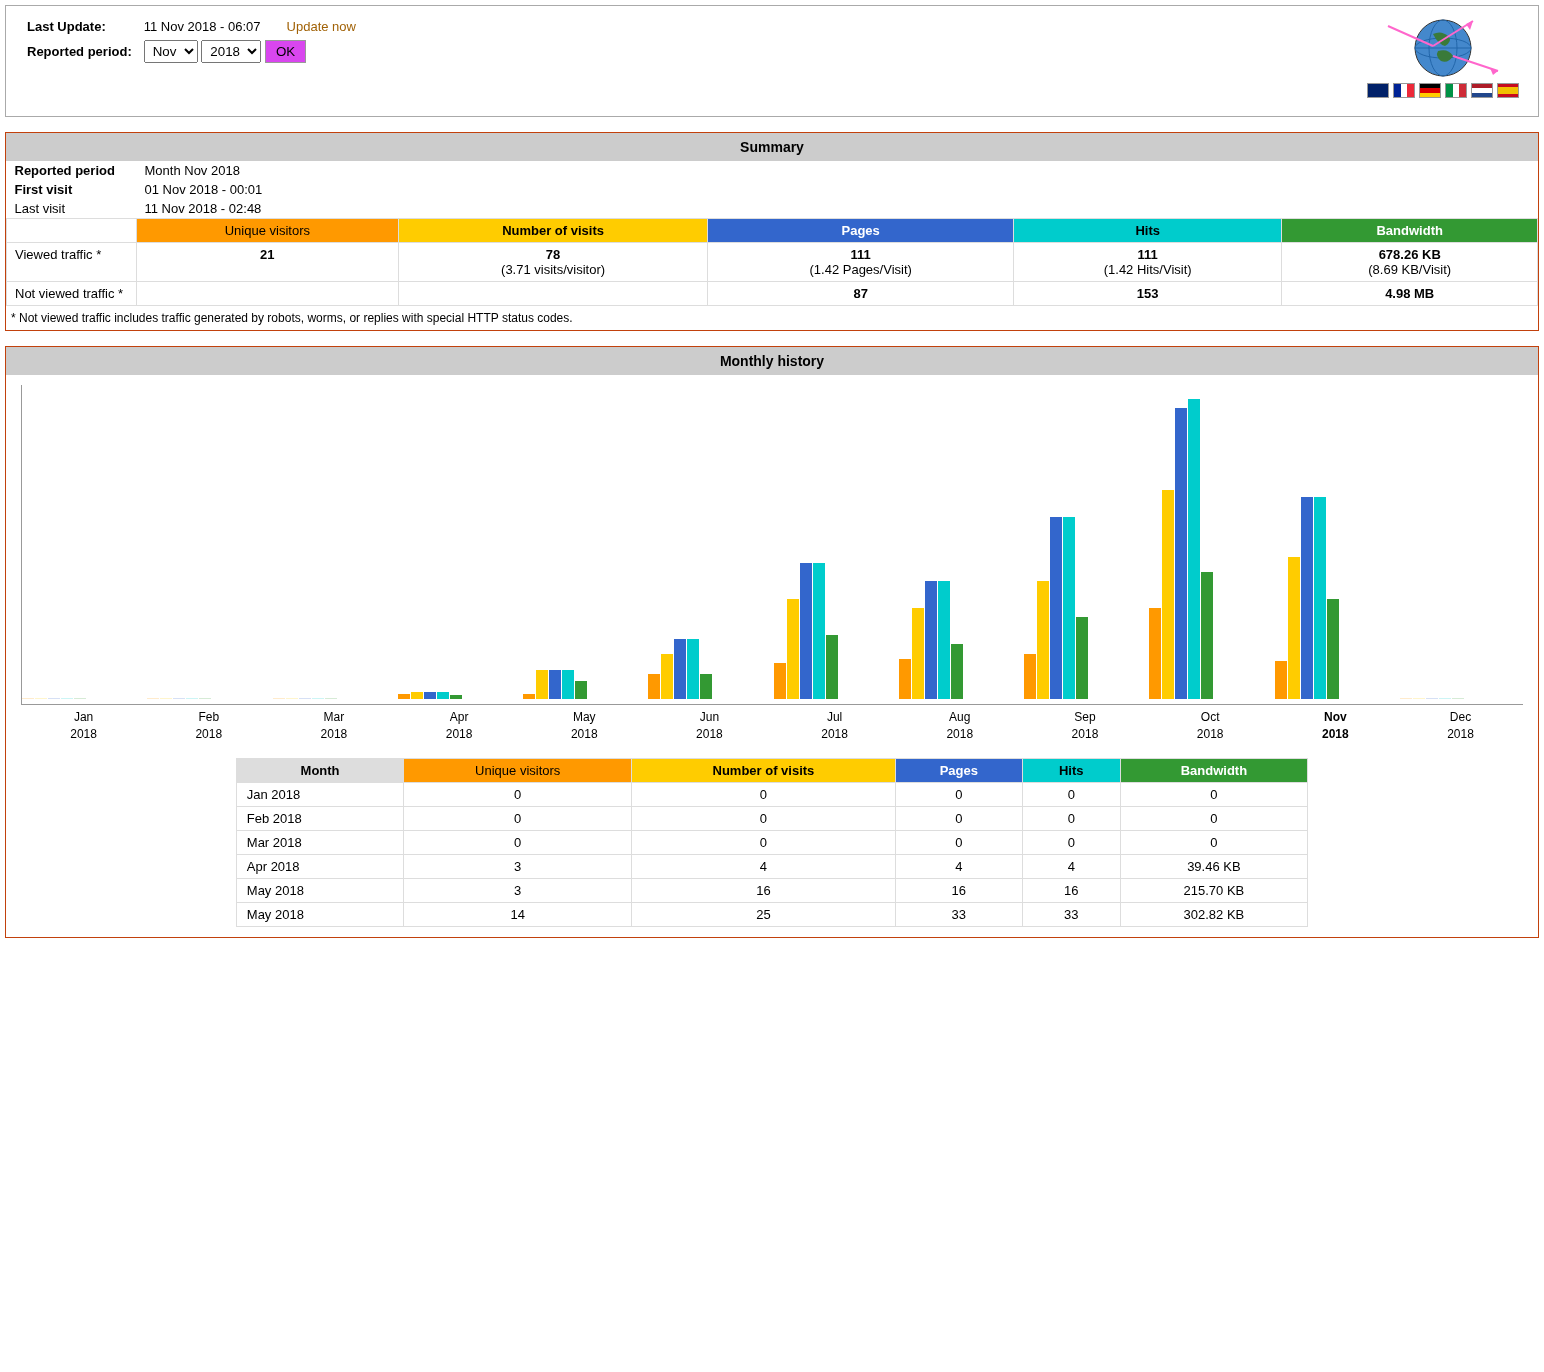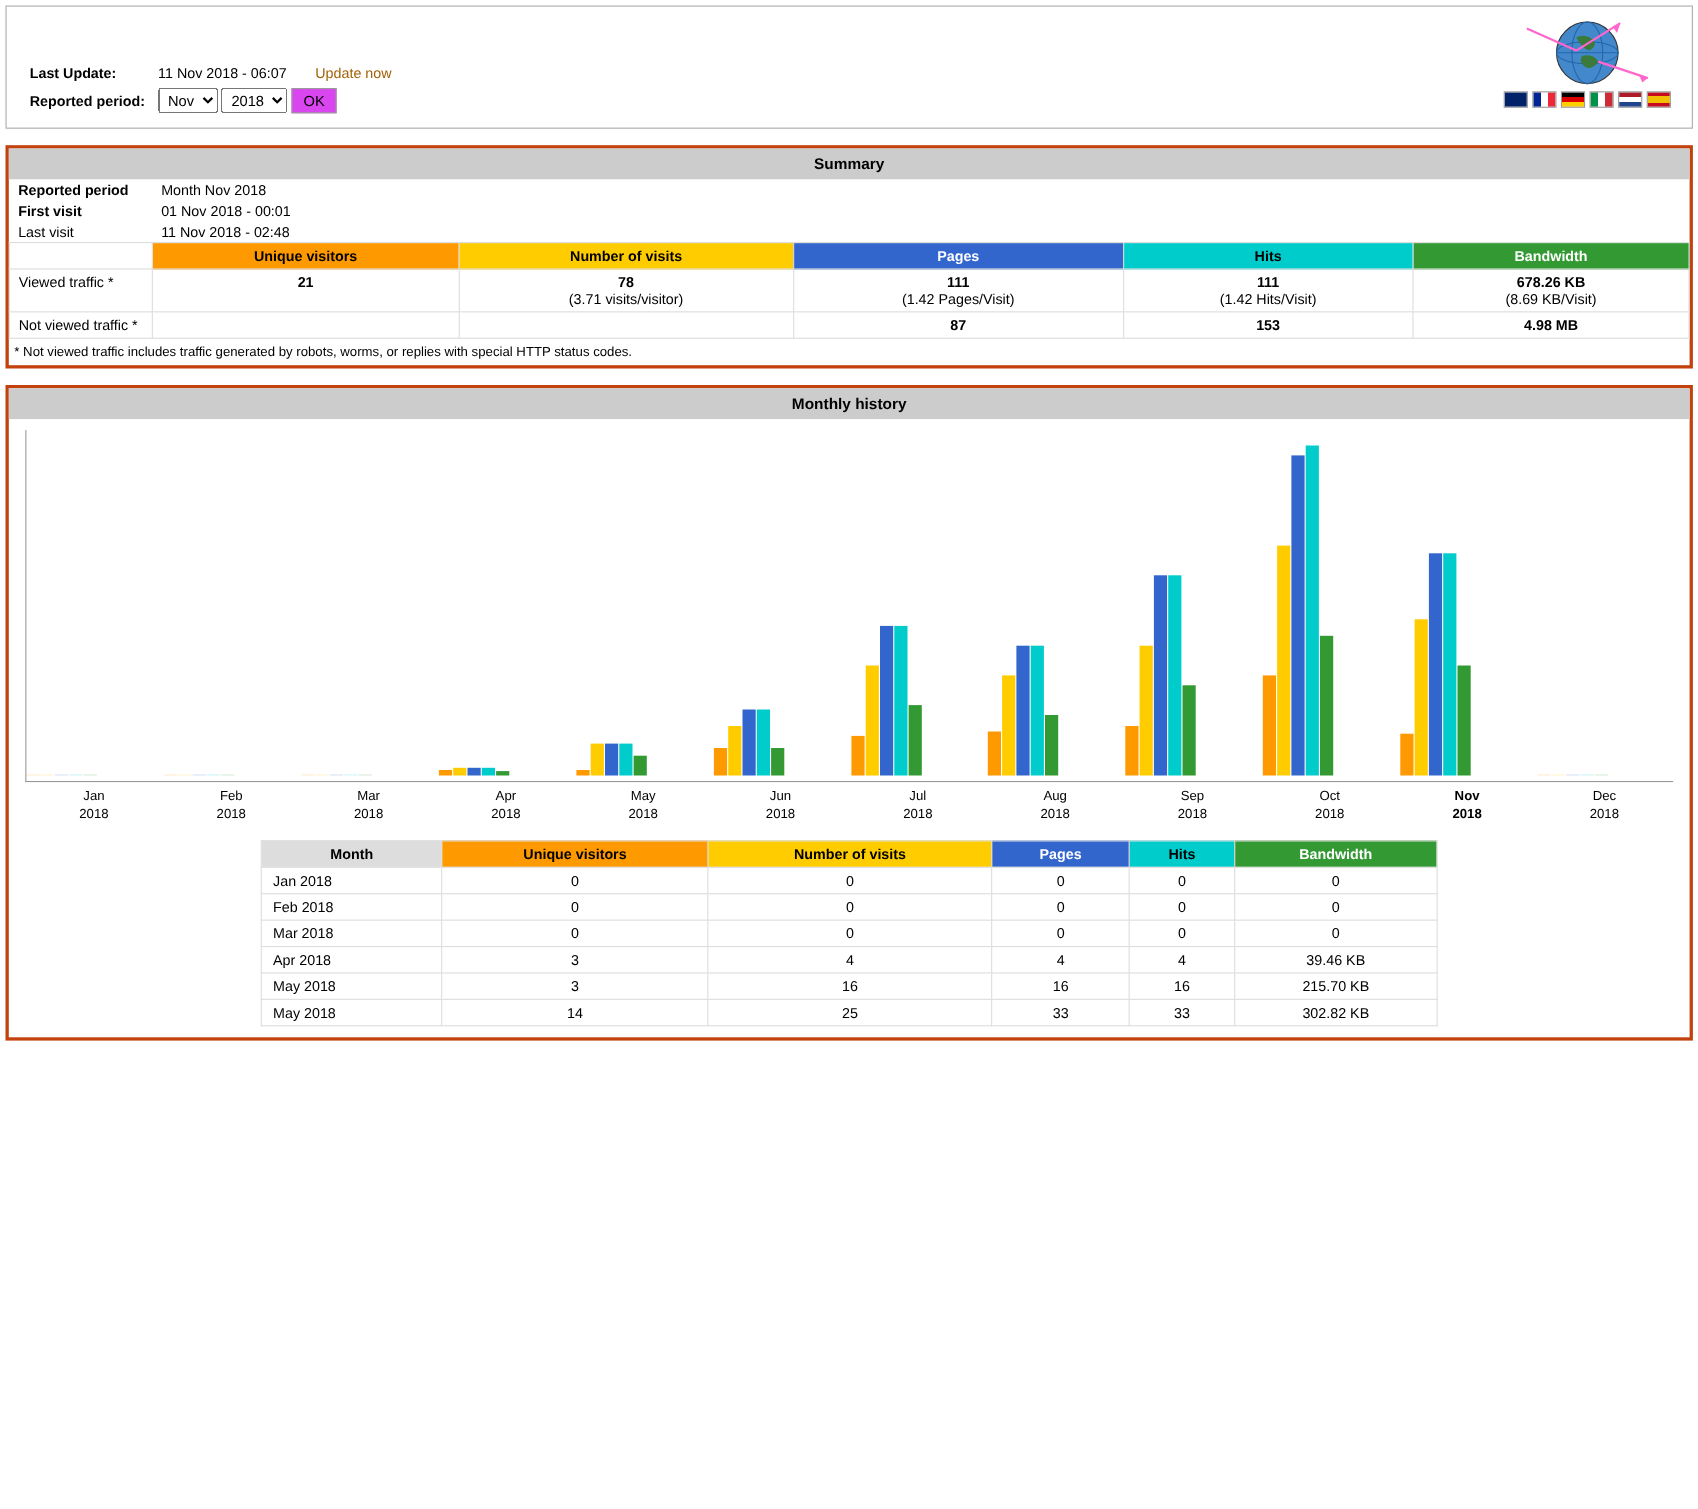--- a/index.html
+++ b/index.html
@@ -4,21 +4,21 @@
   <style>
     * { box-sizing: border-box; margin: 0; padding: 0; }
     body { font-family: Arial, sans-serif; font-size: 13px; background: #fff; color: #000; }
     
     
     .header-box {
       border: 1px solid #aaa;
       padding: 10px 15px;
       display: flex;
       justify-content: space-between;
-      align-items: flex-end;
+      align-items: flex-start;
       margin: 5px;
     }
     .header-left table { border-collapse: collapse; }
     .header-left td { padding: 3px 6px; vertical-align: middle; }
     .label-cell { font-weight: bold; white-space: nowrap; }
     .update-link { color: #a16207; text-decoration: none; cursor: pointer; }
     select { padding: 2px 4px; }
     .ok-btn {
       padding: 3px 10px;
       border: 1px solid #999;
@@ -31,36 +31,36 @@
     .flags { display: flex; gap: 4px; margin-top: 2px; }
     .flag { width: 22px; height: 15px; border: 1px solid #999; display: inline-block; }
     .flag-uk { background: linear-gradient(#012169 0%, #012169 100%); position: relative; overflow: hidden; }
     .flag-fr { background: linear-gradient(to right, #002395 33%, #fff 33%, #fff 66%, #ED2939 66%); }
     .flag-de { background: linear-gradient(to bottom, #000 33%, #DD0000 33%, #DD0000 66%, #FFCE00 66%); }
     .flag-it { background: linear-gradient(to right, #009246 33%, #fff 33%, #fff 66%, #CE2B37 66%); }
     .flag-nl { background: linear-gradient(to bottom, #AE1C28 33%, #fff 33%, #fff 66%, #21468B 66%); }
     .flag-es { background: linear-gradient(to bottom, #c60b1e 25%, #f1bf00 25%, #f1bf00 75%, #c60b1e 75%); }
 
     
-    .section { margin: 15px 5px; border: 3px solid #c2410c; }
+    .section { margin: 15px 5px; border: 1px solid #c2410c; }
     .section-title-row { background: #ccc; }
     .section-title {
       text-align: center;
       font-weight: bold;
       padding: 6px;
       font-size: 14px;
     }
 
     
     .summary-table { width: 100%; border-collapse: collapse; }
     .summary-table td, .summary-table th { padding: 4px 8px; vertical-align: top; }
     .summary-info td { padding: 2px 8px; }
     .summary-info td:first-child { font-weight: bold; }
 
-    .col-unique { background: #f90; color: #000; text-align: center; font-weight: bold; }
+    .col-unique { background: #f90; color: #000; text-align: center; font-weight: normal; }
     .col-visits { background: #fc0; color: #000; text-align: center; font-weight: bold; }
     .col-pages { background: #36c; color: #fff; text-align: center; font-weight: bold; }
     .col-hits { background: #0cc; color: #000; text-align: center; font-weight: bold; }
     .col-bandwidth { background: #393; color: #fff; text-align: center; font-weight: bold; }
 
     .data-cell { text-align: center; border: 1px solid #ddd; padding: 5px; }
     .data-bold { font-weight: bold; }
     .row-label { border: 1px solid #ddd; padding: 5px 8px; }
     .note { font-size: 12px; padding: 5px; }
 

